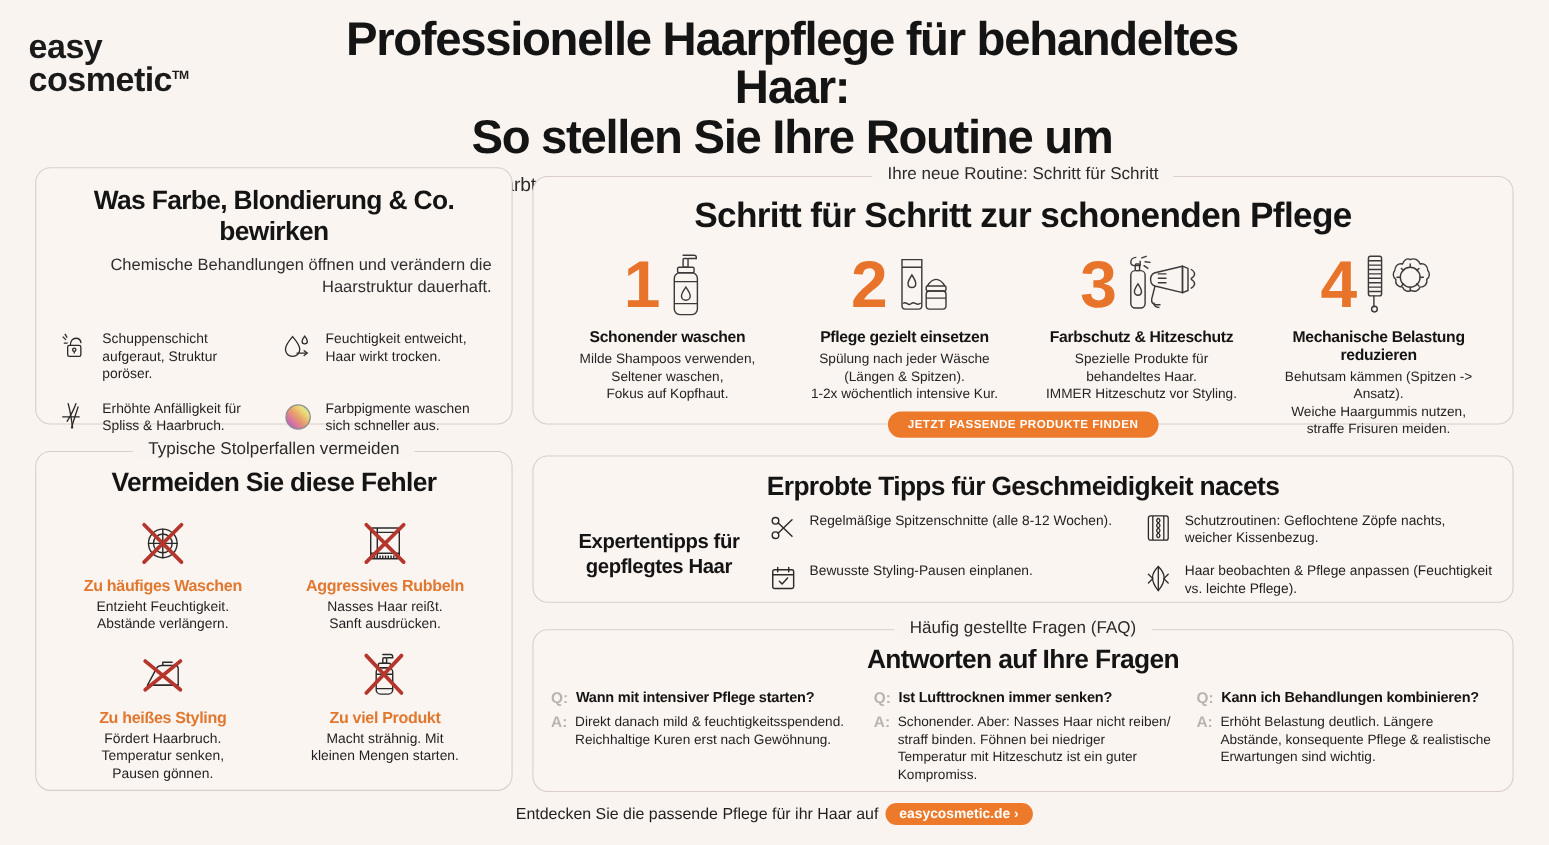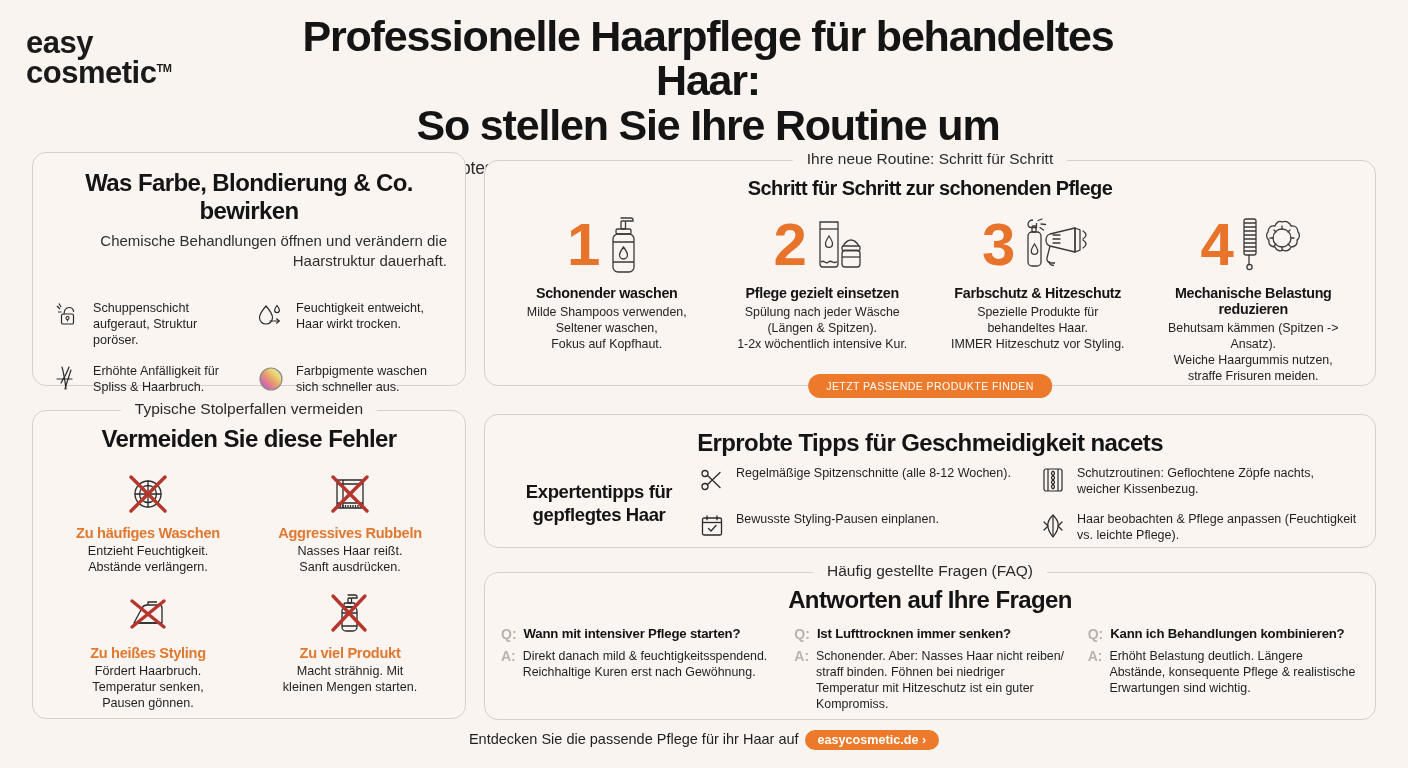--- a/index.html
+++ b/index.html
@@ -11,21 +11,21 @@
     overflow: hidden;
   }
   .page { position: relative; width: 1408px; height: 768px; background:#faf4f0; }
 
   
   .header { position:absolute; left:0; top:0; width:1408px; height:140px; }
   .logo { position:absolute; left:26px; top:28px; width:220px; }
   .logo-l1 { font-size:31px; font-weight:700; letter-spacing:-0.5px; line-height:0.98; color:#1a1a1a;}
   .logo-l2 { font-size:31px; font-weight:700; letter-spacing:-0.5px; line-height:0.98; color:#1a1a1a;}
   .logo-tm { font-size:11px; vertical-align:super; font-weight:700; }
-  .title-wrap { position:absolute; left:248px; top:14px; width:920px; text-align:center; }
+  .title-wrap { position:absolute; left:260px; top:14px; width:920px; text-align:center; }
   .title { font-size:43px; font-weight:800; line-height:1.03; letter-spacing:-1.2px; color:#141414; }
   .subtitle { margin-top:11px; font-size:17.5px; color:#2c2c2c; letter-spacing:-0.2px; }
 
   
   .card {
     position:absolute;
     background:#fbf5f2;
     border:1.4px solid #d9cec8;
     border-radius:14px;
   }
@@ -39,31 +39,31 @@
 
   
   #card-effects { left:32px; top:152px; width:434px; height:234px; padding:16px 18px 0; }
   .eff-grid { display:grid; grid-template-columns:1fr 1fr; column-gap:10px; row-gap:14px; margin-top:28px; }
   .eff-item { display:flex; align-items:flex-start; gap:8px; }
   .eff-ico { flex:0 0 34px; width:34px; height:34px; display:flex; align-items:center; justify-content:center; }
   .eff-txt { font-size:12.6px; line-height:1.28; color:#1f1f1f; padding-top:1px; }
 
   
   #card-steps { left:484px; top:160px; width:892px; height:226px; padding:0 14px; }
-  .steps-h2 { margin-top:16px; font-size:20px; }
+  .steps-h2 { margin-top:16px; font-size:32px; }
   .steps-grid { display:grid; grid-template-columns:repeat(4,1fr); margin-top:14px; }
   .step { text-align:center; padding:0 8px; }
   .step-top { display:flex; align-items:center; justify-content:center; gap:4px; height:62px; }
   .step-num { font-size:60px; font-weight:800; color:#e8732a; line-height:1; letter-spacing:-2px; }
   .step-title { margin-top:9px; font-size:14.3px; font-weight:800; color:#141414; letter-spacing:-0.3px; }
   .step-desc { margin-top:3px; font-size:12.4px; line-height:1.3; color:#242424; }
   .cta-btn {
     position:absolute; left:50%; transform:translateX(-50%); bottom:-13px;
     background:#ec7a2a; color:#fff; border:none; border-radius:13px;
-    padding:6px 18px; font-size:10.6px; font-weight:400; letter-spacing:0.4px;
+    padding:6px 18px; font-size:10.6px; font-weight:700; letter-spacing:0.4px;
     font-family:"Liberation Sans", sans-serif; cursor:pointer; white-space:nowrap;
   }
 
   
   #card-mistakes { left:32px; top:410px; width:434px; height:309px; padding:0 14px; }
   .mis-h2 { margin-top:14px; font-size:24px; }
   .mis-grid { display:grid; grid-template-columns:1fr 1fr; row-gap:14px; margin-top:16px; }
   .mis { text-align:center; padding:0 6px; }
   .mis-ico { height:50px; display:flex; align-items:center; justify-content:center; }
   .mis-title { margin-top:6px; font-size:14.6px; font-weight:800; color:#e0782f; letter-spacing:-0.3px;}

